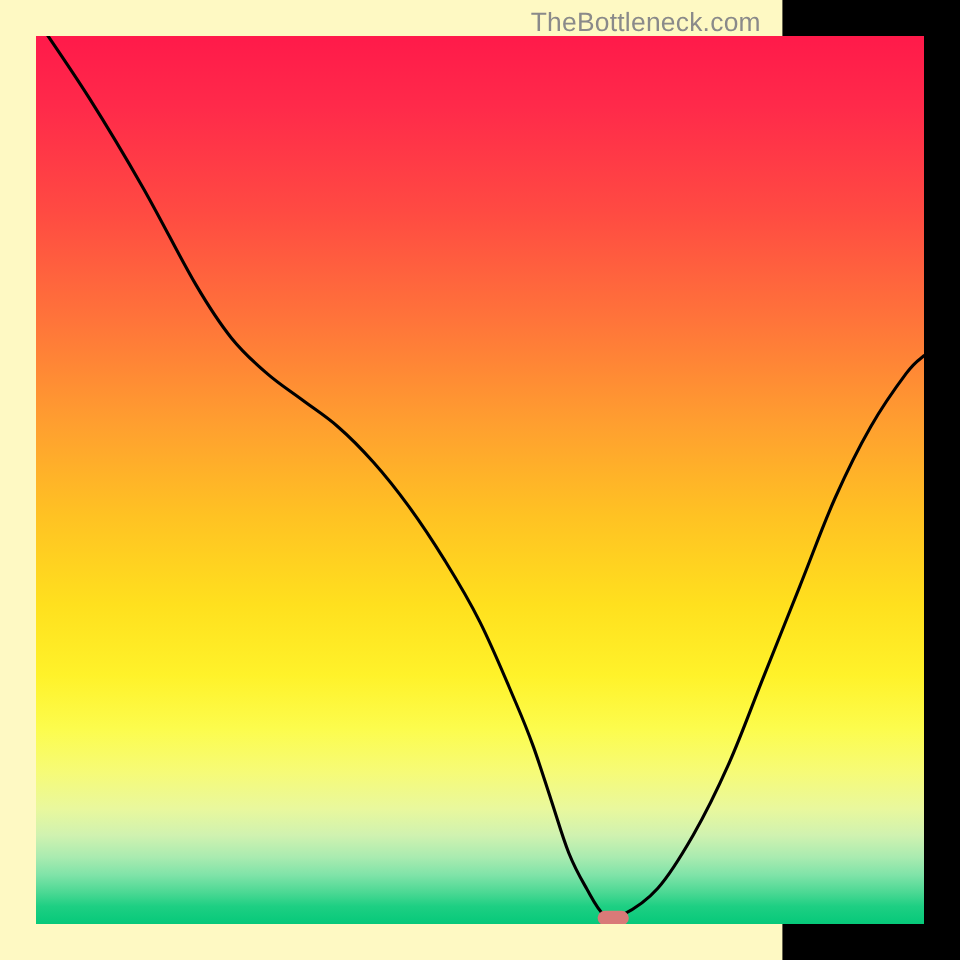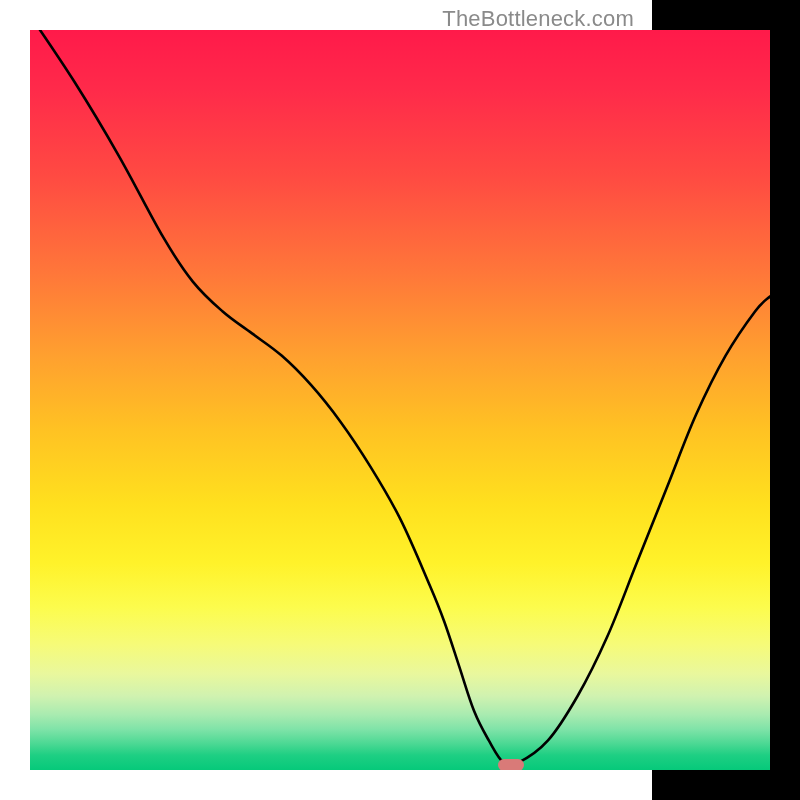--- a/index.html
+++ b/index.html
@@ -8,21 +8,21 @@
     width: 800px;
     height: 800px;
     overflow: hidden;
     background: #000;
     font-family: Arial, Helvetica, sans-serif;
   }
   .chart-wrap {
     position: relative;
     width: 652px;
     height: 800px;
-    background: #ffffff;
+    background: #fef9c3;
   }
   .plot-area {
     position: absolute;
     left: 30px;
     top: 30px;
     width: 740px;
     height: 740px;
     overflow: hidden;
   }
   .gradient-bg {

